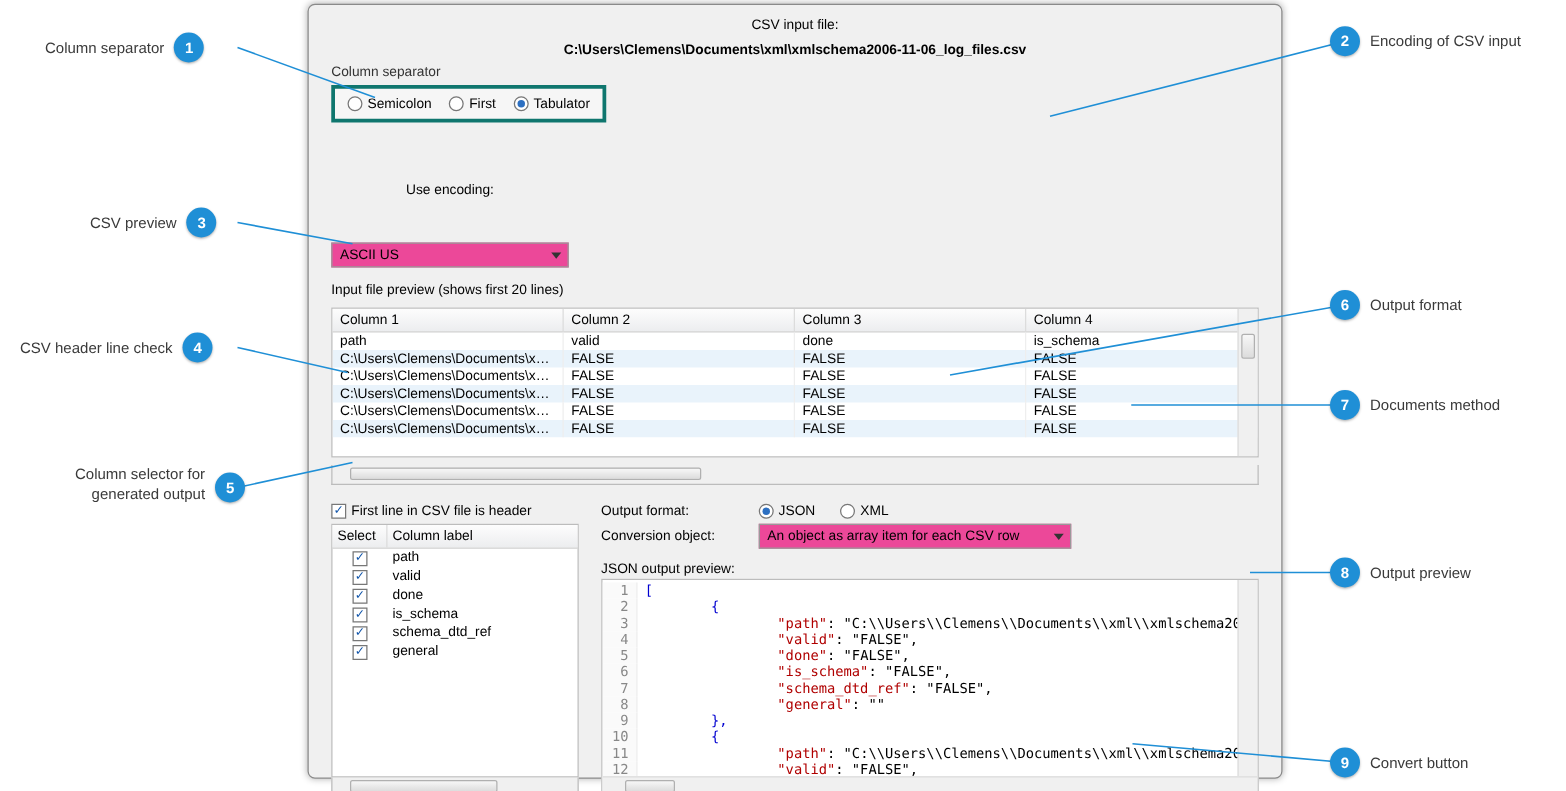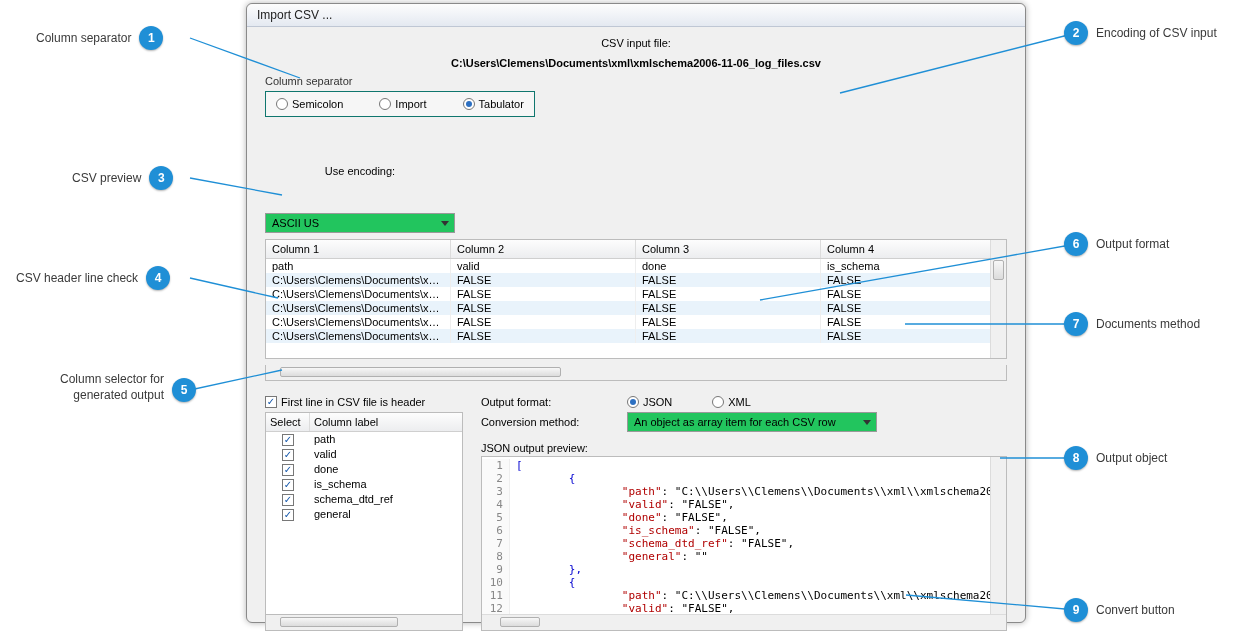--- a/index.html
+++ b/index.html
@@ -38,40 +38,40 @@
     padding: 10px 18px 8px 18px;
     flex: 1;
     display: flex;
     flex-direction: column;
     gap: 6px;
   }
   .row { display: flex; align-items: center; gap: 8px; flex-direction: column; }
   .label { color: #000; }
   .bold { font-weight: bold; }
   .fieldset {
-    border: 1px solid #0f766e;
+    border: 3px solid #0f766e;
     background: #f6f6f6;
     padding: 6px 10px;
     margin-top: 4px;
     display: flex;
-    gap: 36px;
+    gap: 14px;
   }
   .fieldset-title { font-size: 11px; color: #333; margin-bottom: 2px; }
   .radio-wrap { display: inline-flex; align-items: center; gap: 4px; cursor: pointer; }
   .radio {
     width: 12px; height: 12px; border-radius: 50%;
     border: 1px solid #777; background: #fff; display: inline-flex;
     align-items: center; justify-content: center;
   }
   .radio.checked::after {
     content: ""; width: 6px; height: 6px; border-radius: 50%;
     background: #2c6fc1;
   }
   .select {
-    border: 1px solid #999; background: #22c55e; height: 20px;
+    border: 1px solid #999; background: #ec4899; height: 20px;
     display: inline-flex; align-items: center; padding: 0 18px 0 6px;
     position: relative; min-width: 190px; cursor: pointer;
   }
   .select::after {
     content: ""; position: absolute; right: 5px; top: 7px;
     border-left: 4px solid transparent; border-right: 4px solid transparent;
     border-top: 5px solid #333;
   }
   .group-label { margin-top: 6px; margin-bottom: 2px; }
   .preview-table {
@@ -129,21 +129,21 @@
   .col-list-head {
     display: flex; background: linear-gradient(#fdfdfd,#ecedef);
     border-bottom: 1px solid #cfcfcf;
   }
   .col-list-head .h1 { width: 44px; padding: 3px 4px; border-right: 1px solid #dcdcdc; }
   .col-list-head .h2 { flex: 1; padding: 3px 4px; }
   .col-list-body { flex: 1; overflow: hidden; }
   .col-item { display: flex; padding: 1px 0; }
   .col-item .cchk { width: 44px; text-align: center; }
   .col-item .clab { flex: 1; padding-left: 4px; }
-  .right-top { display: flex; align-items: center; gap: 26px; margin-bottom: 4px; }
+  .right-top { display: flex; align-items: center; gap: 6px; margin-bottom: 4px; }
   .right-top .lbl { width: 120px; }
   .json-box {
     border: 1px solid #bcbcbc; background: #fff; flex: 1;
     font-family: Consolas, monospace; font-size: 11px;
     overflow: hidden; position: relative; min-height: 0;
   }
   .json-body { padding: 2px 0; overflow: hidden; max-height: 100%; }
   .jline { display: flex; white-space: pre; }
   .jnum {
     width: 28px; text-align: right; color: #888; padding-right: 6px;
@@ -198,55 +198,55 @@
   svg.lines {
     position: absolute; left: 0; top: 0; width: 1253px; height: 633px;
     pointer-events: none;
   }
   svg.lines line { stroke: #1f8fd6; stroke-width: 1.3; }
 </style>
 </head>
 <body>
 
 <div class="dialog">
-  <div class="titlebar">Import CSV ...</div>
 
   <div class="content">
 
     <div class="row">
       <span class="label">CSV input file:</span>
       <span class="bold">C:\Users\Clemens\Documents\xml\xmlschema2006-11-06_log_files.csv</span>
     </div>
 
     <div class="row" style="align-items:flex-start; gap:30px;">
       <div style="flex-shrink:0;">
         <div class="fieldset-title">Column separator</div>
         <div class="fieldset">
           <span class="radio-wrap">
             <span class="radio"></span>
             <span>Semicolon</span>
           </span>
           <span class="radio-wrap">
             <span class="radio"></span>
-            <span>Import</span>
+            <span>First</span>
           </span>
           <span class="radio-wrap">
             <span class="radio checked"></span>
             <span>Tabulator</span>
           </span>
         </div>
       </div>
       <div class="row" style="margin-top:18px;gap:36px;">
         <span class="label">Use encoding:</span>
         <span class="select">
           <span>ASCII US</span>
         </span>
       </div>
     </div>
 
+    <div class="group-label">Input file preview (shows first 20 lines)</div>
     <div class="preview-table">
       <div class="preview-head" id="preview-head">
           <div class="hcell">Column 1</div>
           <div class="hcell">Column 2</div>
           <div class="hcell">Column 3</div>
           <div class="hcell">Column 4</div>
         </div>
       <div class="preview-body" id="preview-body">
           <div class="preview-row">
             <div class="cell">path</div>
@@ -343,21 +343,21 @@
           <span class="radio-wrap">
             <span class="radio checked"></span>
             <span>JSON</span>
           </span>
           <span class="radio-wrap" style="margin-left:14px;">
             <span class="radio"></span>
             <span>XML</span>
           </span>
         </div>
         <div class="right-top">
-          <span class="lbl">Conversion method:</span>
+          <span class="lbl">Conversion object:</span>
           <span class="select" style="min-width:250px;">
             <span>An object as array item for each CSV row</span>
           </span>
         </div>
         <div class="group-label">JSON output preview:</div>
         <div class="json-box">
           <div class="json-body" id="json-body">
               <div class="jline"><span class="jnum">1</span><span><span class="jtok-p">[</span></span></div>
               <div class="jline"><span class="jnum">2</span><span><span class="jtok-p">        {</span></span></div>
               <div class="jline"><span class="jnum">3</span><span>                <span class="jtok-key">"path"</span>: <span class="jtok-str">"C:\\Users\\Clemens\\Documents\\xml\\xmlschema2006</span></span></div>
@@ -427,18 +427,18 @@
 <div class="callout" style="left:1064px; top:232px;">
   <span class="bubble">6</span>
   <span class="txt">Output format</span>
 </div>
 <div class="callout" style="left:1064px; top:312px;">
   <span class="bubble">7</span>
   <span class="txt">Documents method</span>
 </div>
 <div class="callout" style="left:1064px; top:446px;">
   <span class="bubble">8</span>
-  <span class="txt">Output object</span>
+  <span class="txt">Output preview</span>
 </div>
 <div class="callout" style="left:1064px; top:598px;">
   <span class="bubble">9</span>
   <span class="txt">Convert button</span>
 </div>
 
 </body></html>

